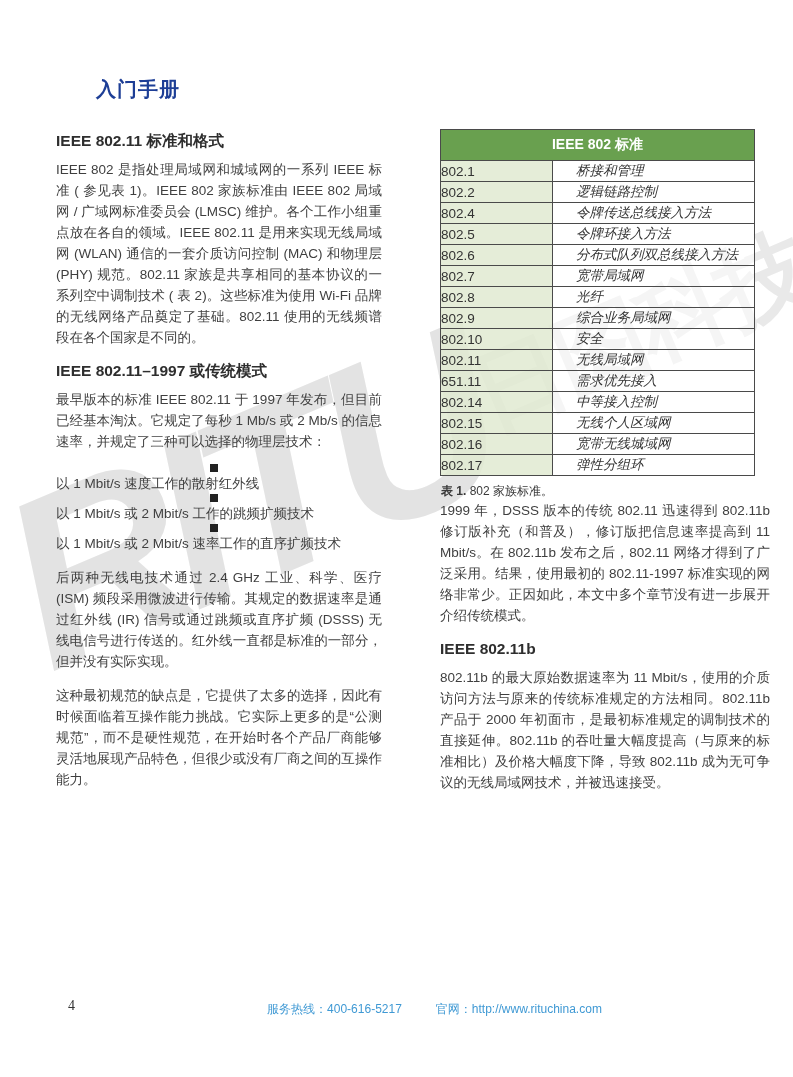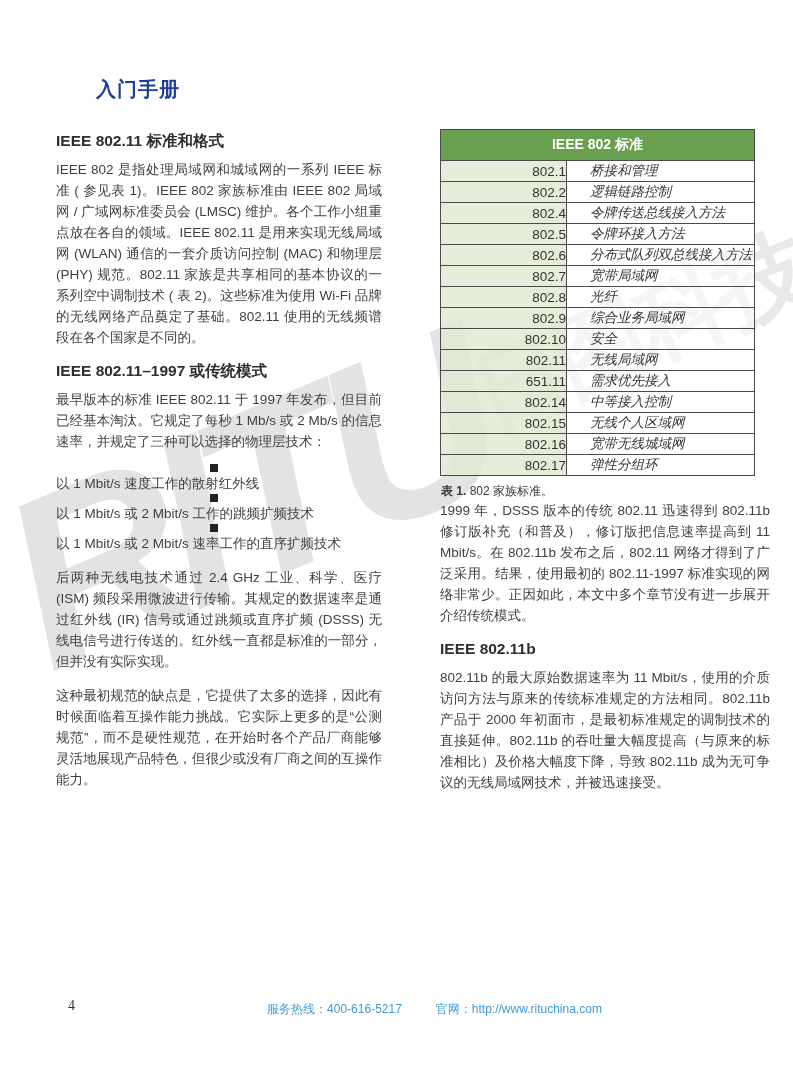--- a/index.html
+++ b/index.html
@@ -81,21 +81,21 @@
   }
   table.std th {
     background:#69a04f; color:#ffffff; font-weight:bold;
     font-size:14px; height:31px; text-align:center;
     border:1px solid #4a4a4a;
   }
   table.std td {
     border:1px solid #4a4a4a; height:21px; padding:0;
   }
   table.std td.c1 {
-    width:126px; text-align:right;
+    width:112px; text-align:left;
     background:rgba(224,234,209,0.85);
   }
   table.std td.c2 {
     padding-left:23px; background:rgba(255,255,255,0.55);font-style:italic;
   }
   .tbl-caption {
     margin:7px 0 0 1px; font-size:12px; color:#3a3a3a;
   }
   .tbl-caption .cap-label { font-weight:bold; }
   .rc-para1 { margin-top:33px; }

